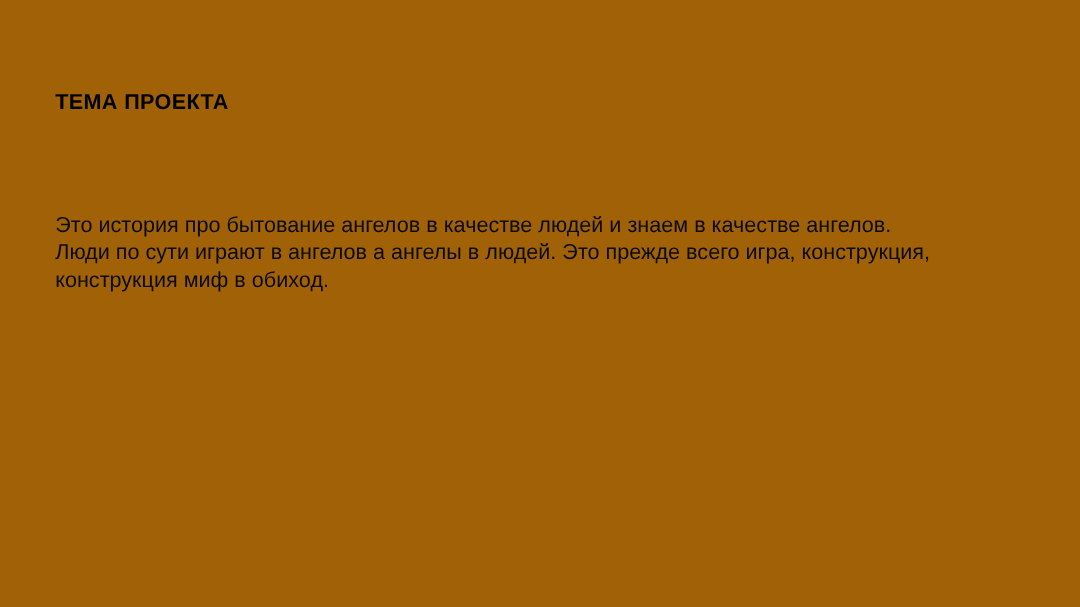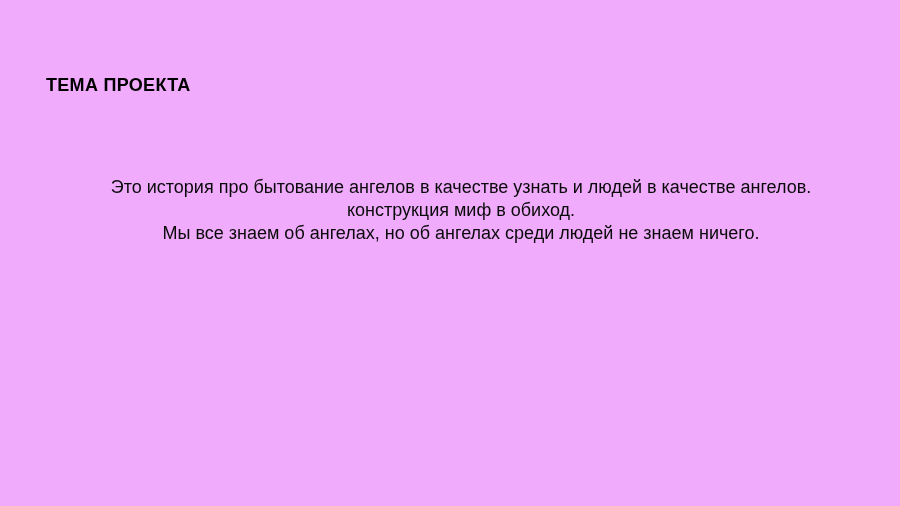--- a/index.html
+++ b/index.html
@@ -11,22 +11,21 @@
     height: 506px;
     background: #ffffff;
     position: relative;
     overflow: hidden;
     font-family: "Liberation Sans", sans-serif;
     color: #000000;
   }
   .slide {
     position: absolute;
     inset: 0;
-    background: #f0abfc;
-    text-align: center;
+    background: #a16207;
   }
   .slide-heading {
     position: absolute;
     left: 46px;
     top: 75px;
     font-size: 18px;
     font-weight: 800;
     letter-spacing: 0.3px;
     text-transform: uppercase;
     color: #000000;
@@ -47,18 +46,18 @@
   }
 </style>
 </head>
 <body>
 
 <div class="slide">
 
   <div class="slide-heading">ТЕМА ПРОЕКТА</div>
 
   <div class="slide-paragraph">
-    <div class="line">Это история про бытование ангелов в качестве узнать и людей в качестве ангелов.</div>
+    <div class="line">Это история про бытование ангелов в качестве людей и знаем в качестве ангелов.</div>
+    <div class="line">Люди по сути играют в ангелов а ангелы в людей. Это прежде всего игра, конструкция,</div>
     <div class="line">конструкция миф в обиход.</div>
-    <div class="line">Мы все знаем об ангелах, но об ангелах среди людей не знаем ничего.</div>
   </div>
 
 </div>
 
 </body></html>

